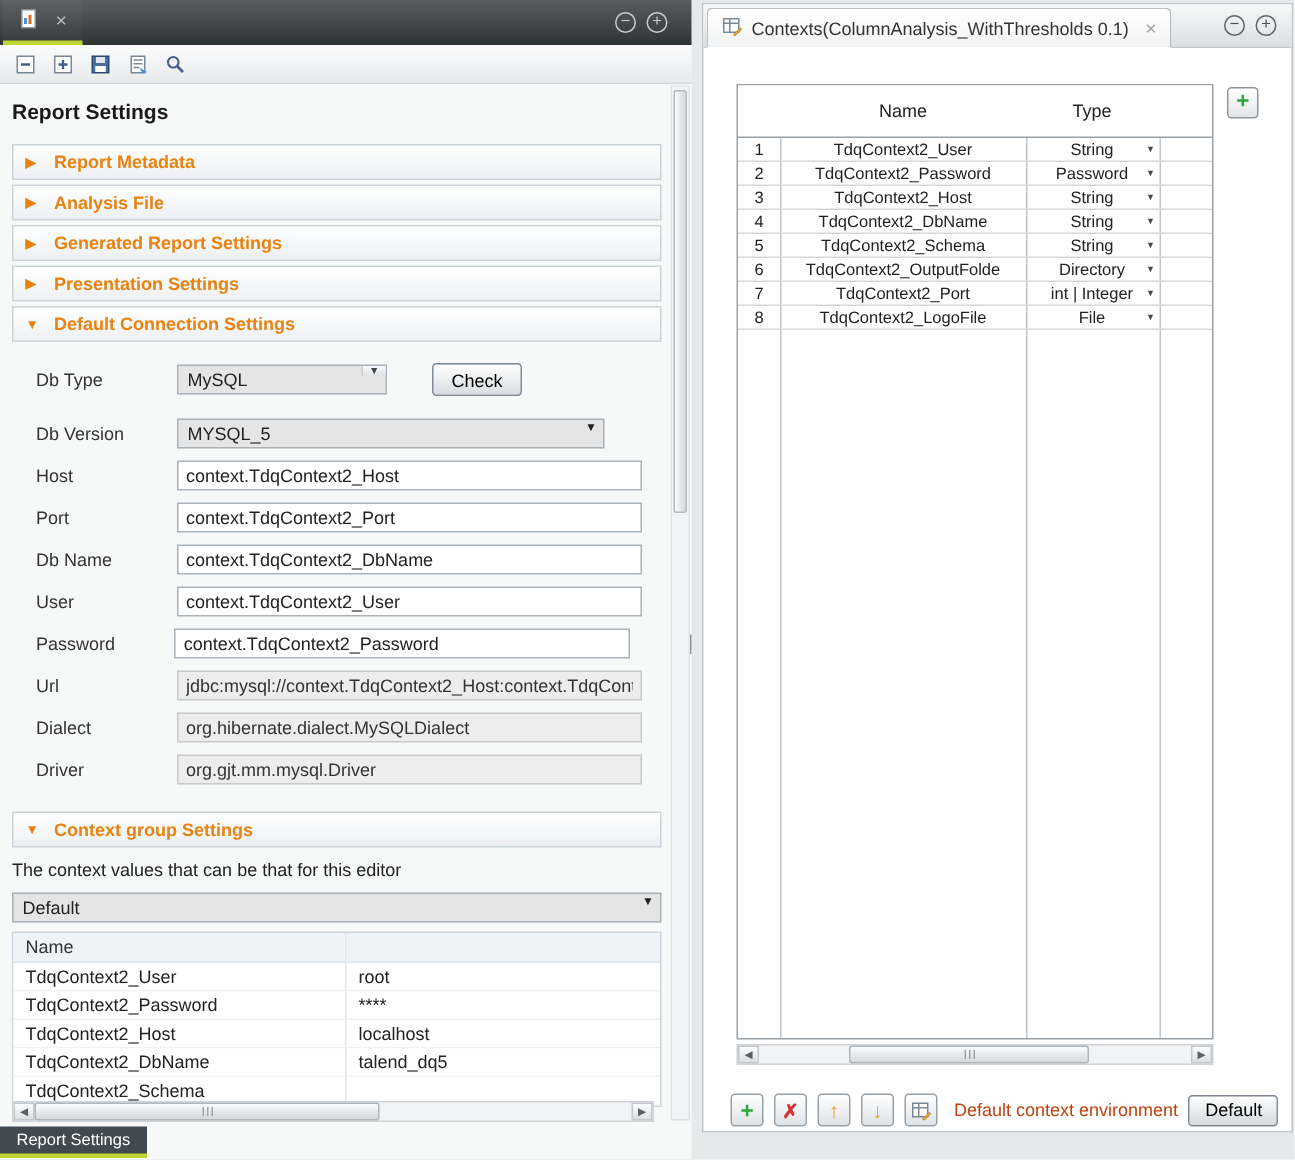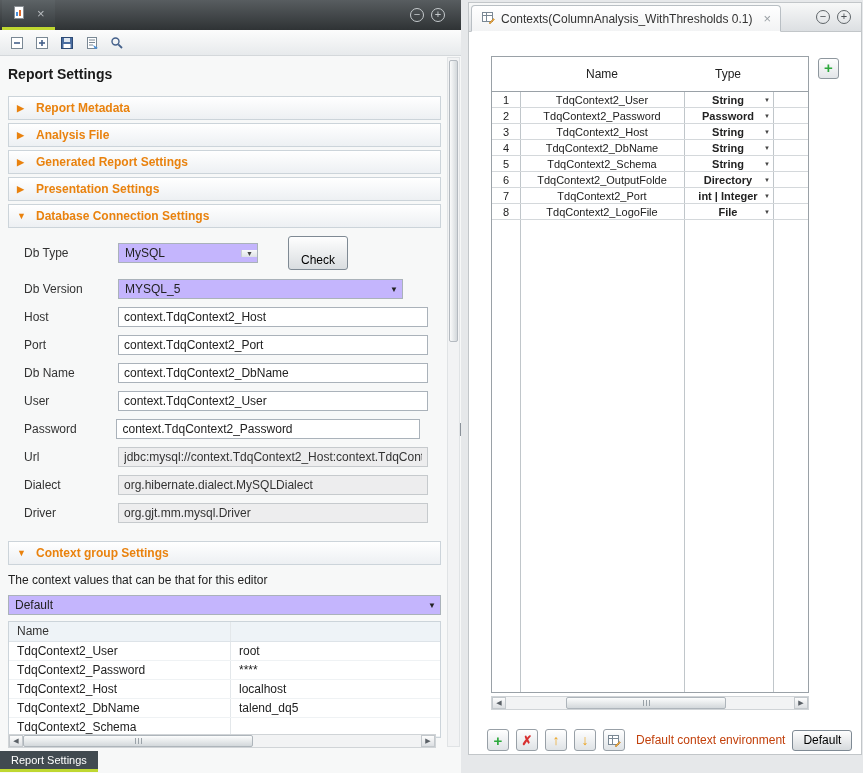--- a/index.html
+++ b/index.html
@@ -1,16 +1,16 @@
 <!DOCTYPE html>
 <html><head>
 <meta charset="utf-8">
 <style>
   * { margin:0; padding:0; box-sizing:border-box; font-family:"Liberation Sans",sans-serif; }
-  i,em { font-style:normal;font-weight:bold; }
+  i,em { font-style:normal; }
   body { width:863px; height:773px; background:#e6e8ea; position:relative; overflow:hidden; font-size:12px; color:#222; }
 
   
   .lp { position:absolute; left:0; top:0; width:461px; height:773px; background:#f7f8f8; }
   .lp-tabbar { position:relative; height:30px; background:linear-gradient(#585d60,#2f3335); }
   .lp-tab { position:absolute; left:2px; top:0; height:30px; display:flex; align-items:center; gap:6px; padding:0 10px;
             background:linear-gradient(#5d6366,#383d40); border-bottom:3px solid #bfd730; color:#fff; cursor:pointer; }
   .tab-close { color:#b9bdc0; font-size:13px; margin-left:5px; line-height:12px; }
   .circs { position:absolute; right:16px; top:8px; display:flex; gap:7px; }
   .circ { width:14px; height:14px; border:1px solid #c6cbce; border-radius:50%; color:#c6cbce; font-size:11px; line-height:11px; text-align:center; cursor:pointer; }
@@ -26,27 +26,27 @@
          display:flex; align-items:center; gap:9px; padding:0 8px; color:#e9820e; font-weight:bold; cursor:pointer; }
   .sec.first { margin-top:6px; }
   .sec .tri { font-size:9px; width:10px; }
 
   .dbform { padding:12px 0 10px 24px; }
   .frow { display:flex; align-items:center; margin-bottom:8px; height:20px;gap:20px; }
   .frow.gap { margin-bottom:16px; }
   .flabel { width:74px; color:#333; }
   .ftext { width:310px; height:20px; border:1px solid #aab2ba; background:#fff; padding:0 5px; font-size:12px; color:#222; }
   .ftext.ro { background:#ededee; border-color:#c6cacd; color:#333; }
-  .combo { display:flex; align-items:center; height:20px; border:1px solid #aab2ba; background:#c4b5fd; cursor:pointer; }
+  .combo { display:flex; align-items:flex-start; height:20px; border:1px solid #aab2ba; background:#e5e5e5; cursor:pointer; }
   .combo .cval { flex:1; padding:2px 6px; white-space:nowrap; overflow:hidden; }
   .combo .carr { width:16px; display:flex; align-items:center; justify-content:center; font-size:7px; color:#444;
                  background:linear-gradient(#f8f9fa,#dee2e5); border-left:1px solid #c9ced2; }
   .combo.flat .carr { background:none; border-left:none; font-size:8px; color:#222; }
   .w140 { width:140px; } .w300 { width:285px; }
-  .btn { height:22px; padding:16px 12px; margin-left:10px; border:1px solid #7f8a94; border-radius:3px;
+  .btn { height:22px; padding:4px 12px; margin-left:10px; border:1px solid #7f8a94; border-radius:3px;
          background:linear-gradient(#fefefe,#d9dde0); font-size:12px; cursor:pointer; }
   .chkbox { width:13px; height:13px; border:1px solid #8a9199; background:#fff; margin-left:8px; font-size:11px;
             line-height:11px; text-align:center; color:#3a5f9e; font-weight:bold; cursor:pointer; }
 
   .cg-desc { padding:5px 8px 8px; color:#222; }
   .cg-combo { margin:0 20px 6px 8px; }
   .lctx { margin:0 20px 0 8px; border:1px solid #ccd4da; background:#fff; }
   .lctx-h { display:flex; height:20px; background:#eef3f7; border-bottom:1px solid #dde3e8; color:#333; }
   .lctx-h span, .lctx-r span { padding:2px 8px; overflow:hidden; white-space:nowrap; }
   .lcn { width:222px; border-right:1px solid #e3e7ea; }
@@ -179,21 +179,21 @@
   <div class="sec">
     <span class="tri">▶</span>
     <span>Generated Report Settings</span>
   </div>
   <div class="sec">
     <span class="tri">▶</span>
     <span>Presentation Settings</span>
   </div>
   <div class="sec">
     <span class="tri">▼</span>
-    <span>Database Connection Settings</span>
+    <span>Default Connection Settings</span>
   </div>
 
   <div class="dbform">
     <div class="frow gap">
       <span class="flabel">Db Type</span>
       <div class="combo w140">
         <span class="cval">MySQL</span>
         <span class="carr">▼</span>
       </div>
       <button class="btn">Check</button>

